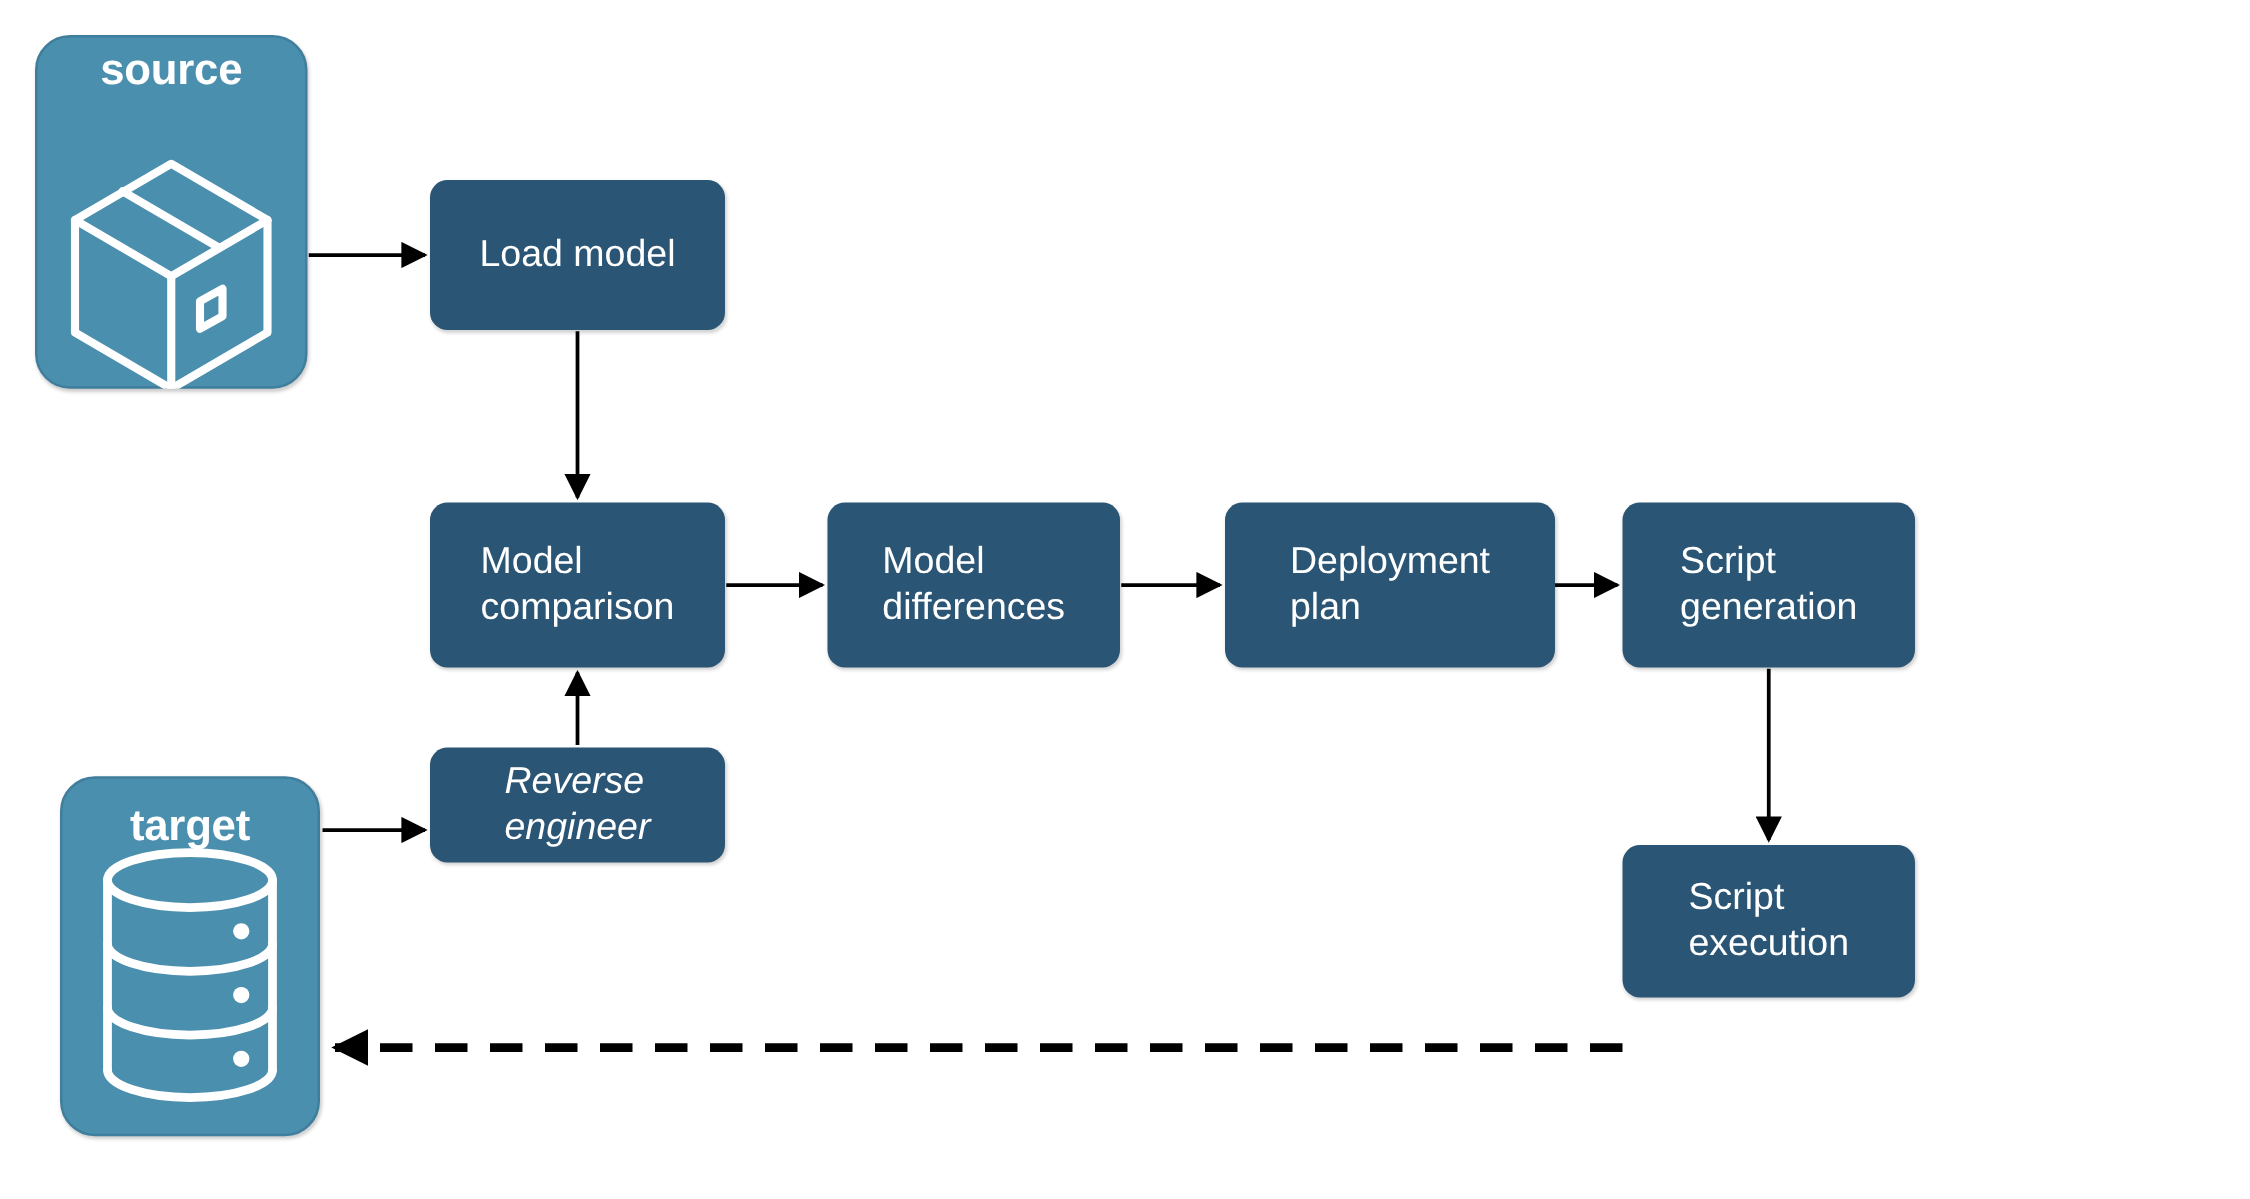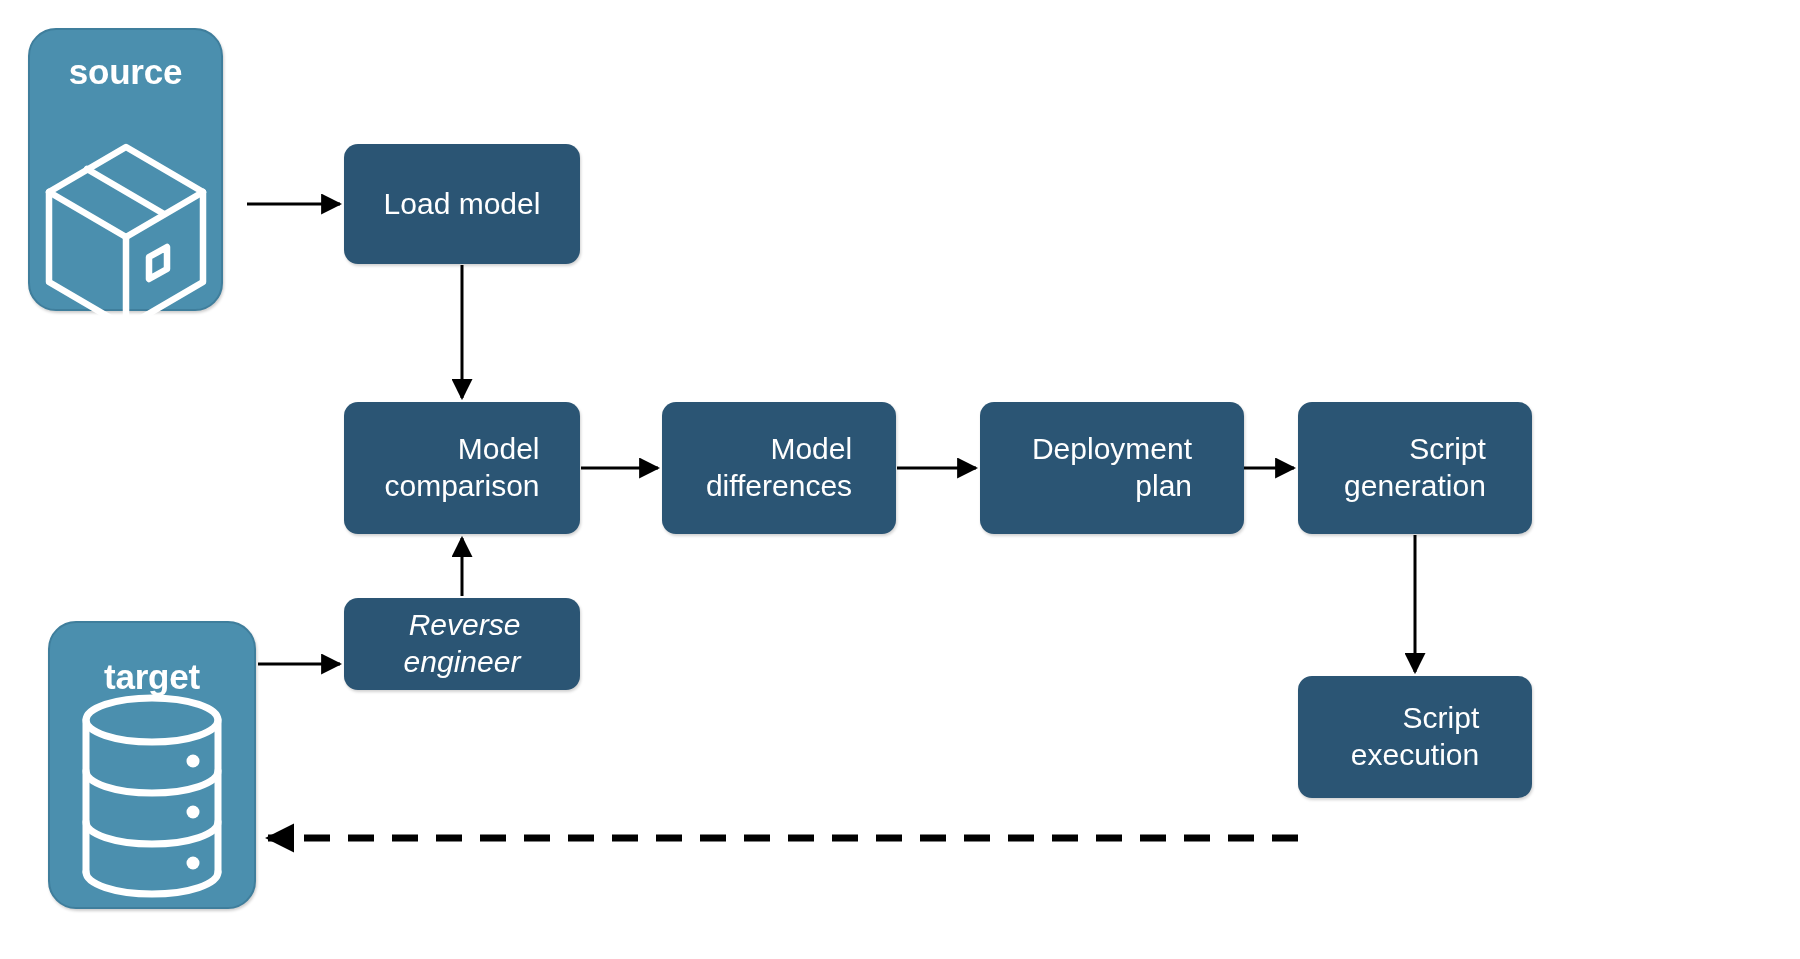--- a/index.html
+++ b/index.html
@@ -47,21 +47,21 @@
 
   
   .node {
     position: absolute;
     box-sizing: border-box;
     background: #2b5574;
     border-radius: 14px;
     display: flex;
     align-items: center;
     justify-content: center;
-    text-align: right;
+    text-align: left;
     color: #ffffff;
     font-size: 30px;
     line-height: 1.22;
     padding: 4px 8px;
     box-shadow: 1px 2px 3px rgba(0,0,0,0.18);
   }
   .node span { display: block; white-space: pre-line; }
 
   
   #edges {
@@ -99,38 +99,38 @@
 
     <line x1="897" y1="468" x2="976" y2="468" stroke="#000000" stroke-width="3" marker-end="url(#arrow)"></line>
 
     <line x1="1215" y1="468" x2="1294" y2="468" stroke="#000000" stroke-width="3" marker-end="url(#arrow)"></line>
 
     <line x1="1415" y1="535" x2="1415" y2="672" stroke="#000000" stroke-width="3" marker-end="url(#arrow)"></line>
 
     <line x1="1298" y1="838" x2="268" y2="838" stroke="#000000" stroke-width="7" stroke-dasharray="26 18" marker-end="url(#arrow-fat)"></line>
   </svg>
 
-  <div class="endpoint" style="left:28px; top:28px; width:195px; height:283px; padding-top:24px;gap:48px;">
+  <div class="endpoint" style="left:28px; top:28px; width:218px; height:283px; padding-top:8px;gap:48px;">
     <div class="endpoint-label">source</div>
     <span class="endpoint-icon">
       <svg width="178" height="190" viewBox="0 0 178 190" xmlns="http://www.w3.org/2000/svg" fill="none" stroke="#ffffff" stroke-width="6.5" stroke-linejoin="round" stroke-linecap="round">
 
         <path d="M 89 10 L 166 55 L 166 145 L 89 190 L 12 145 L 12 55 Z"></path>
 
         <path d="M 12 55 L 89 100 L 166 55"></path>
         <path d="M 89 100 L 89 190"></path>
 
         <path d="M 50 32 L 127 77"></path>
 
         <path d="M 112 120 L 130 110 L 130 132 L 112 142 Z"></path>
       </svg>
     </span>
   </div>
 
-  <div class="endpoint" style="left:48px; top:621px; width:208px; height:288px; padding-top:36px;">
+  <div class="endpoint" style="left:48px; top:621px; width:208px; height:288px; padding-top:20px;">
     <div class="endpoint-label">target</div>
     <span class="endpoint-icon">
       <svg width="154" height="204" viewBox="0 0 154 204" xmlns="http://www.w3.org/2000/svg" fill="none" stroke="#ffffff" stroke-width="7" stroke-linejoin="round" stroke-linecap="round">
 
         <path d="M 11 26 L 11 178"></path>
         <path d="M 143 26 L 143 178"></path>
         <ellipse cx="77" cy="26" rx="66" ry="22"></ellipse>
         <path d="M 11 178 A 66 22 0 0 0 143 178"></path>
 
         <path d="M 11 77 A 66 22 0 0 0 143 77"></path>

